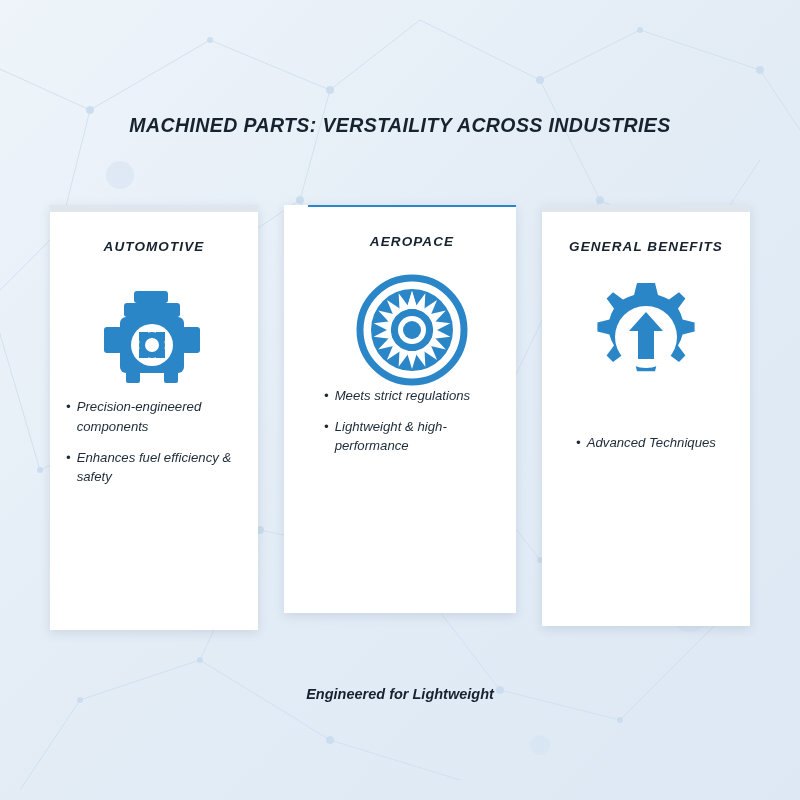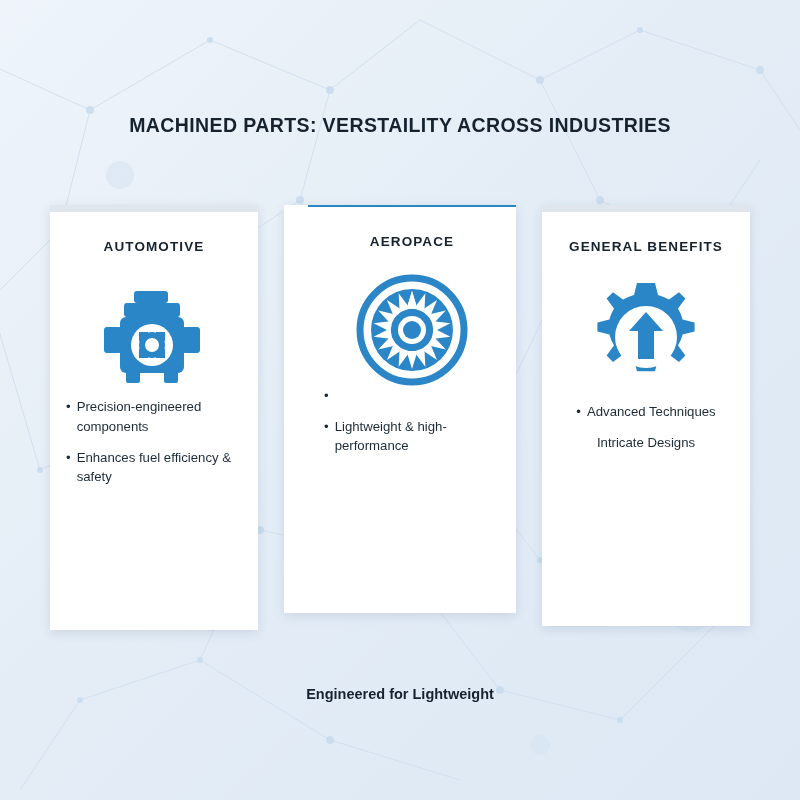--- a/index.html
+++ b/index.html
@@ -12,20 +12,21 @@
     overflow: hidden;
     font-family: "Liberation Sans", sans-serif;
     background: #e8eff7;
   }
   .canvas {
     position: relative;
     width: 800px;
     height: 800px;
     background: linear-gradient(135deg, #eef4fa 0%, #e4edf6 45%, #dde8f4 100%);
     overflow: hidden;
+    font-style: italic;
   }
   .bg-net {
     position: absolute;
     inset: 0;
     pointer-events: none;
   }
   .title {
     position: absolute;
     top: 114px;
     left: 0;
@@ -254,20 +255,21 @@
             <path d="M56 17 L61.5 35 L50.5 35 Z" transform="rotate(320 56 56)"></path>
             <path d="M56 17 L61.5 35 L50.5 35 Z" transform="rotate(340 56 56)"></path>
           </g>
           <circle cx="56" cy="56" r="14" fill="#ffffff"></circle>
           <circle cx="56" cy="56" r="9" fill="#2b86c8"></circle>
         </svg>
       </div>
       <div class="bullets">
         <div class="bullet">
           <span class="dot">•</span>
+          <span>Meets strict regulations</span>
         </div>
         <div class="bullet">
           <span class="dot">•</span>
           <span>Lightweight &amp; high-performance</span>
         </div>
       </div>
     </div>
 
     <div class="card short">
       <div class="card-accent"></div>
@@ -279,23 +281,19 @@
           </g>
           <circle cx="58" cy="58" r="31" fill="#ffffff"></circle>
           <path d="M58 33 L75 52 L66 52 L66 80 L50 80 L50 52 L41 52 Z" fill="#2b86c8"></path>
         </svg>
       </div>
       <div class="bullets">
         <div class="bullet center">
           <span class="dot">•</span>
           <span>Advanced Techniques</span>
         </div>
-        <div class="bullet center nodot">
-          <span class="dot"></span>
-          <span>Intricate Designs</span>
-        </div>
       </div>
     </div>
 
   </div>
 
   <div class="footer">Engineered for Lightweight</div>
 </div>
 
 </body></html>

